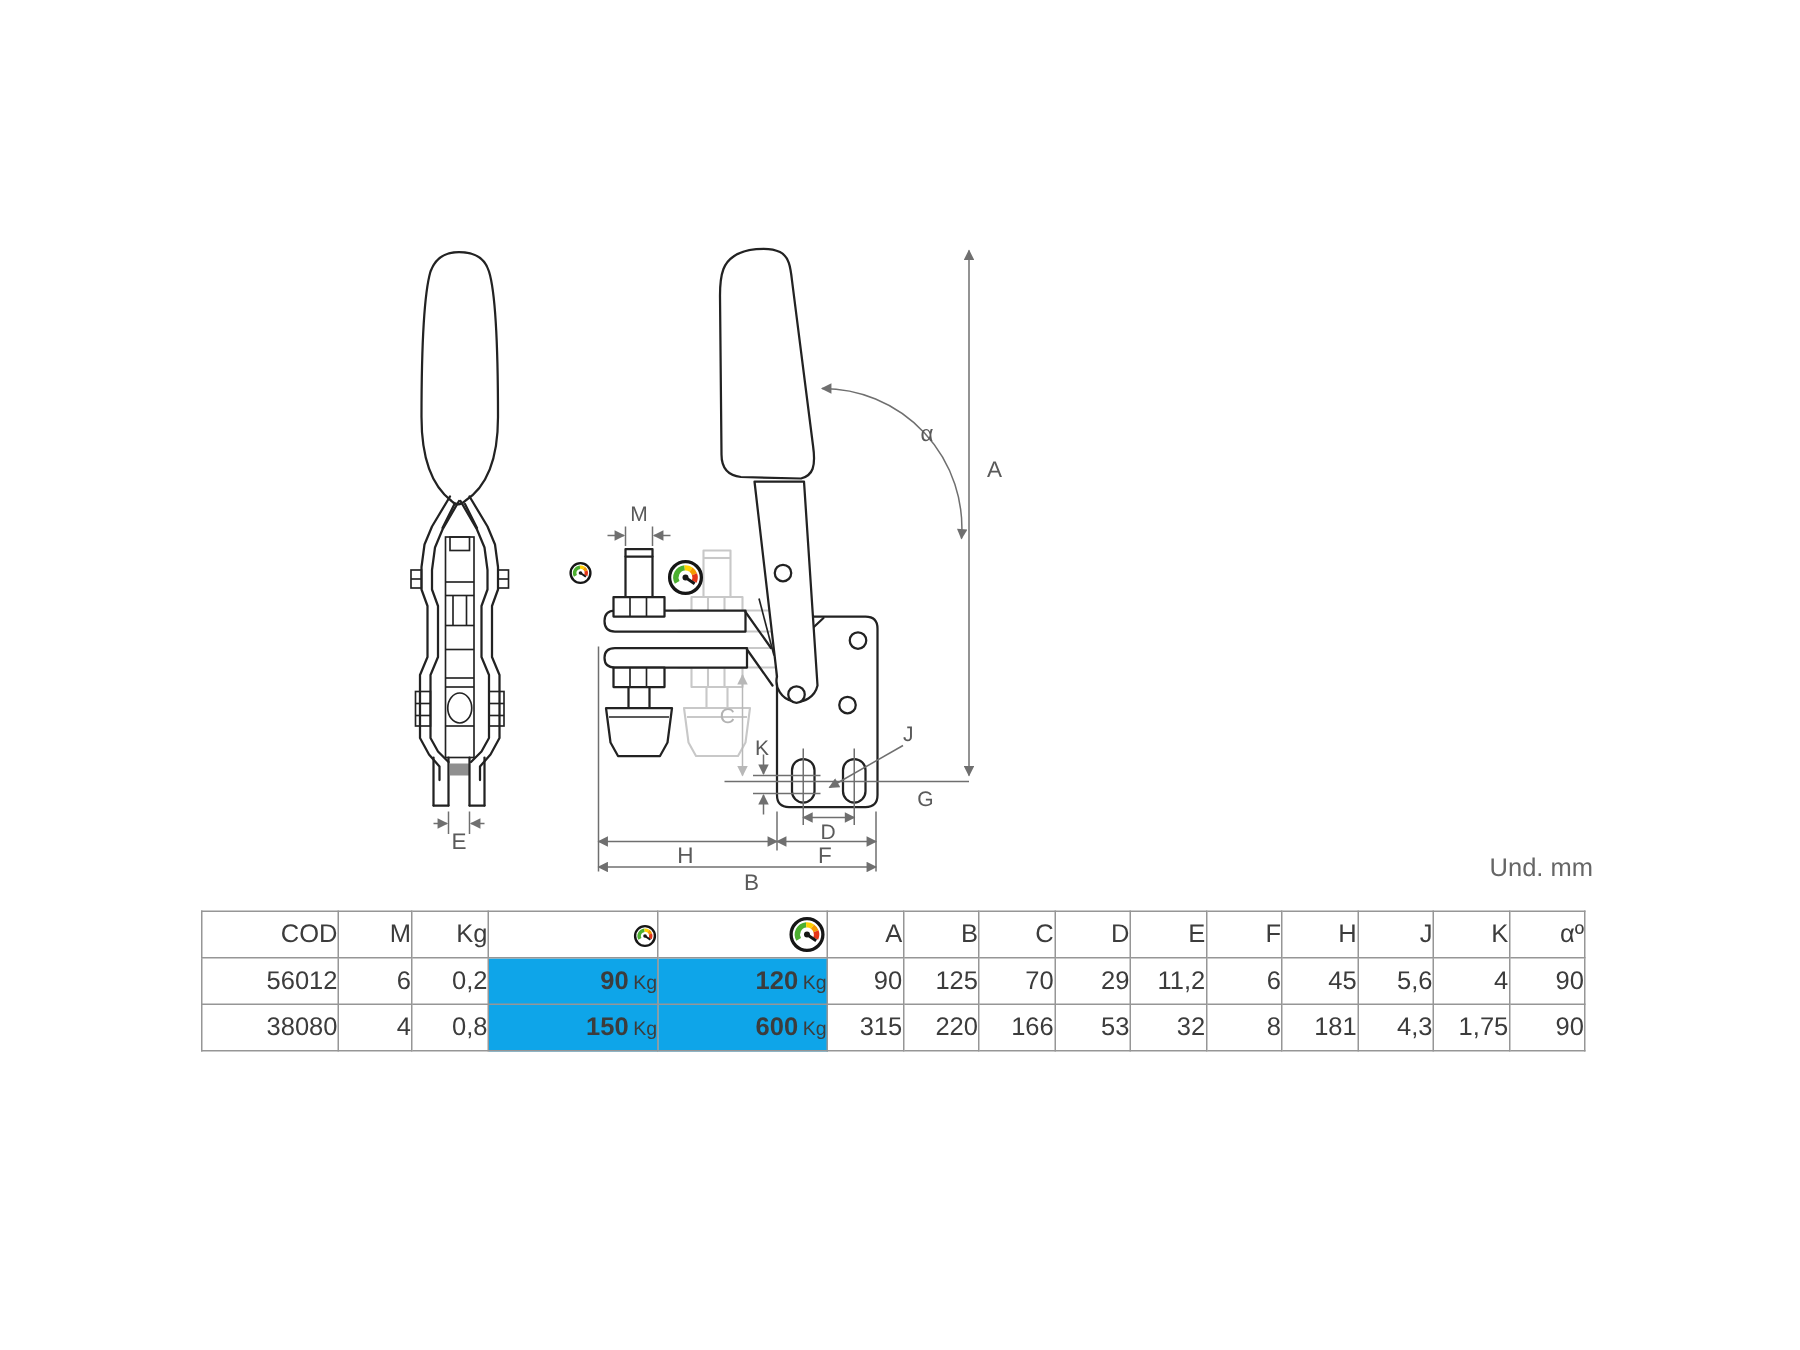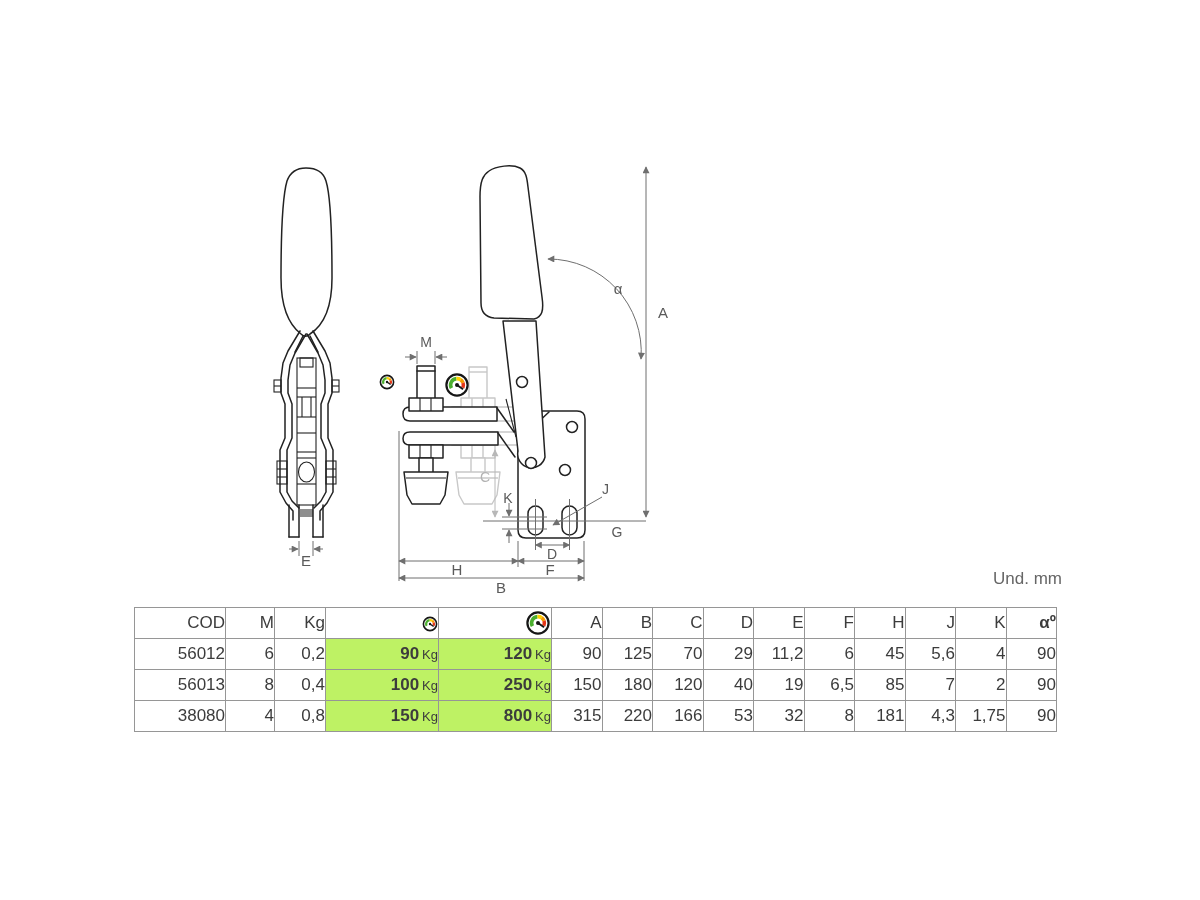--- a/index.html
+++ b/index.html
@@ -11,22 +11,22 @@
   .gh{stroke:#c8c8c8;stroke-width:1.4;fill:none;stroke-linejoin:round;}
   .ghw{stroke:#c8c8c8;stroke-width:1.4;fill:#fff;stroke-linejoin:round;}
   .dl{stroke:#6f6f6f;stroke-width:1;fill:none;}
   .gdl{stroke:#b8b8b8;stroke-width:1;fill:none;}
   .dim{font-family:"Liberation Sans",sans-serif;font-size:15px;fill:#5a5a5a;}
   .dimsm{font-size:14px;}
   .gdim{fill:#b3b3b3;}
   .units{position:absolute;top:569px;right:138px;font-size:17px;color:#666;}
   table.spec{position:absolute;top:607px;left:134px;width:922px;border-collapse:collapse;table-layout:fixed;font-size:17px;color:#3c3c3c;}
   table.spec th,table.spec td{border:1px solid #969696;text-align:right;vertical-align:middle;height:30px;padding:0;font-weight:normal;white-space:nowrap;}
-  table.spec th.alpha{font-weight:bold;}
-  table.spec td.force{background:#bef264;}
+  table.spec th.alpha{font-weight:normal;}
+  table.spec td.force{background:#0ea5e9;}
   table.spec tbody tr + tr td.force{border-top-color:#ffffff;}
   .force b{font-weight:bold;}
   .force .unit{font-size:13px;margin-left:3px;}
   th.icon-cell svg{vertical-align:middle;}
 </style>
 </head>
 <body>
 
 <svg id="drawing" width="1200" height="600" viewBox="0 0 1200 600">
   <defs>
@@ -265,42 +265,25 @@
       <td>70</td>
       <td>29</td>
       <td>11,2</td>
       <td>6</td>
       <td>45</td>
       <td>5,6</td>
       <td>4</td>
       <td>90</td>
     </tr>
     <tr>
-      <td>56013</td>
-      <td>8</td>
-      <td>0,4</td>
-      <td class="force"><b>100</b><span class="unit">Kg</span></td>
-      <td class="force"><b>250</b><span class="unit">Kg</span></td>
-      <td>150</td>
-      <td>180</td>
-      <td>120</td>
-      <td>40</td>
-      <td>19</td>
-      <td>6,5</td>
-      <td>85</td>
-      <td>7</td>
-      <td>2</td>
-      <td>90</td>
-    </tr>
-    <tr>
       <td>38080</td>
       <td>4</td>
       <td>0,8</td>
       <td class="force"><b>150</b><span class="unit">Kg</span></td>
-      <td class="force"><b>800</b><span class="unit">Kg</span></td>
+      <td class="force"><b>600</b><span class="unit">Kg</span></td>
       <td>315</td>
       <td>220</td>
       <td>166</td>
       <td>53</td>
       <td>32</td>
       <td>8</td>
       <td>181</td>
       <td>4,3</td>
       <td>1,75</td>
       <td>90</td>

